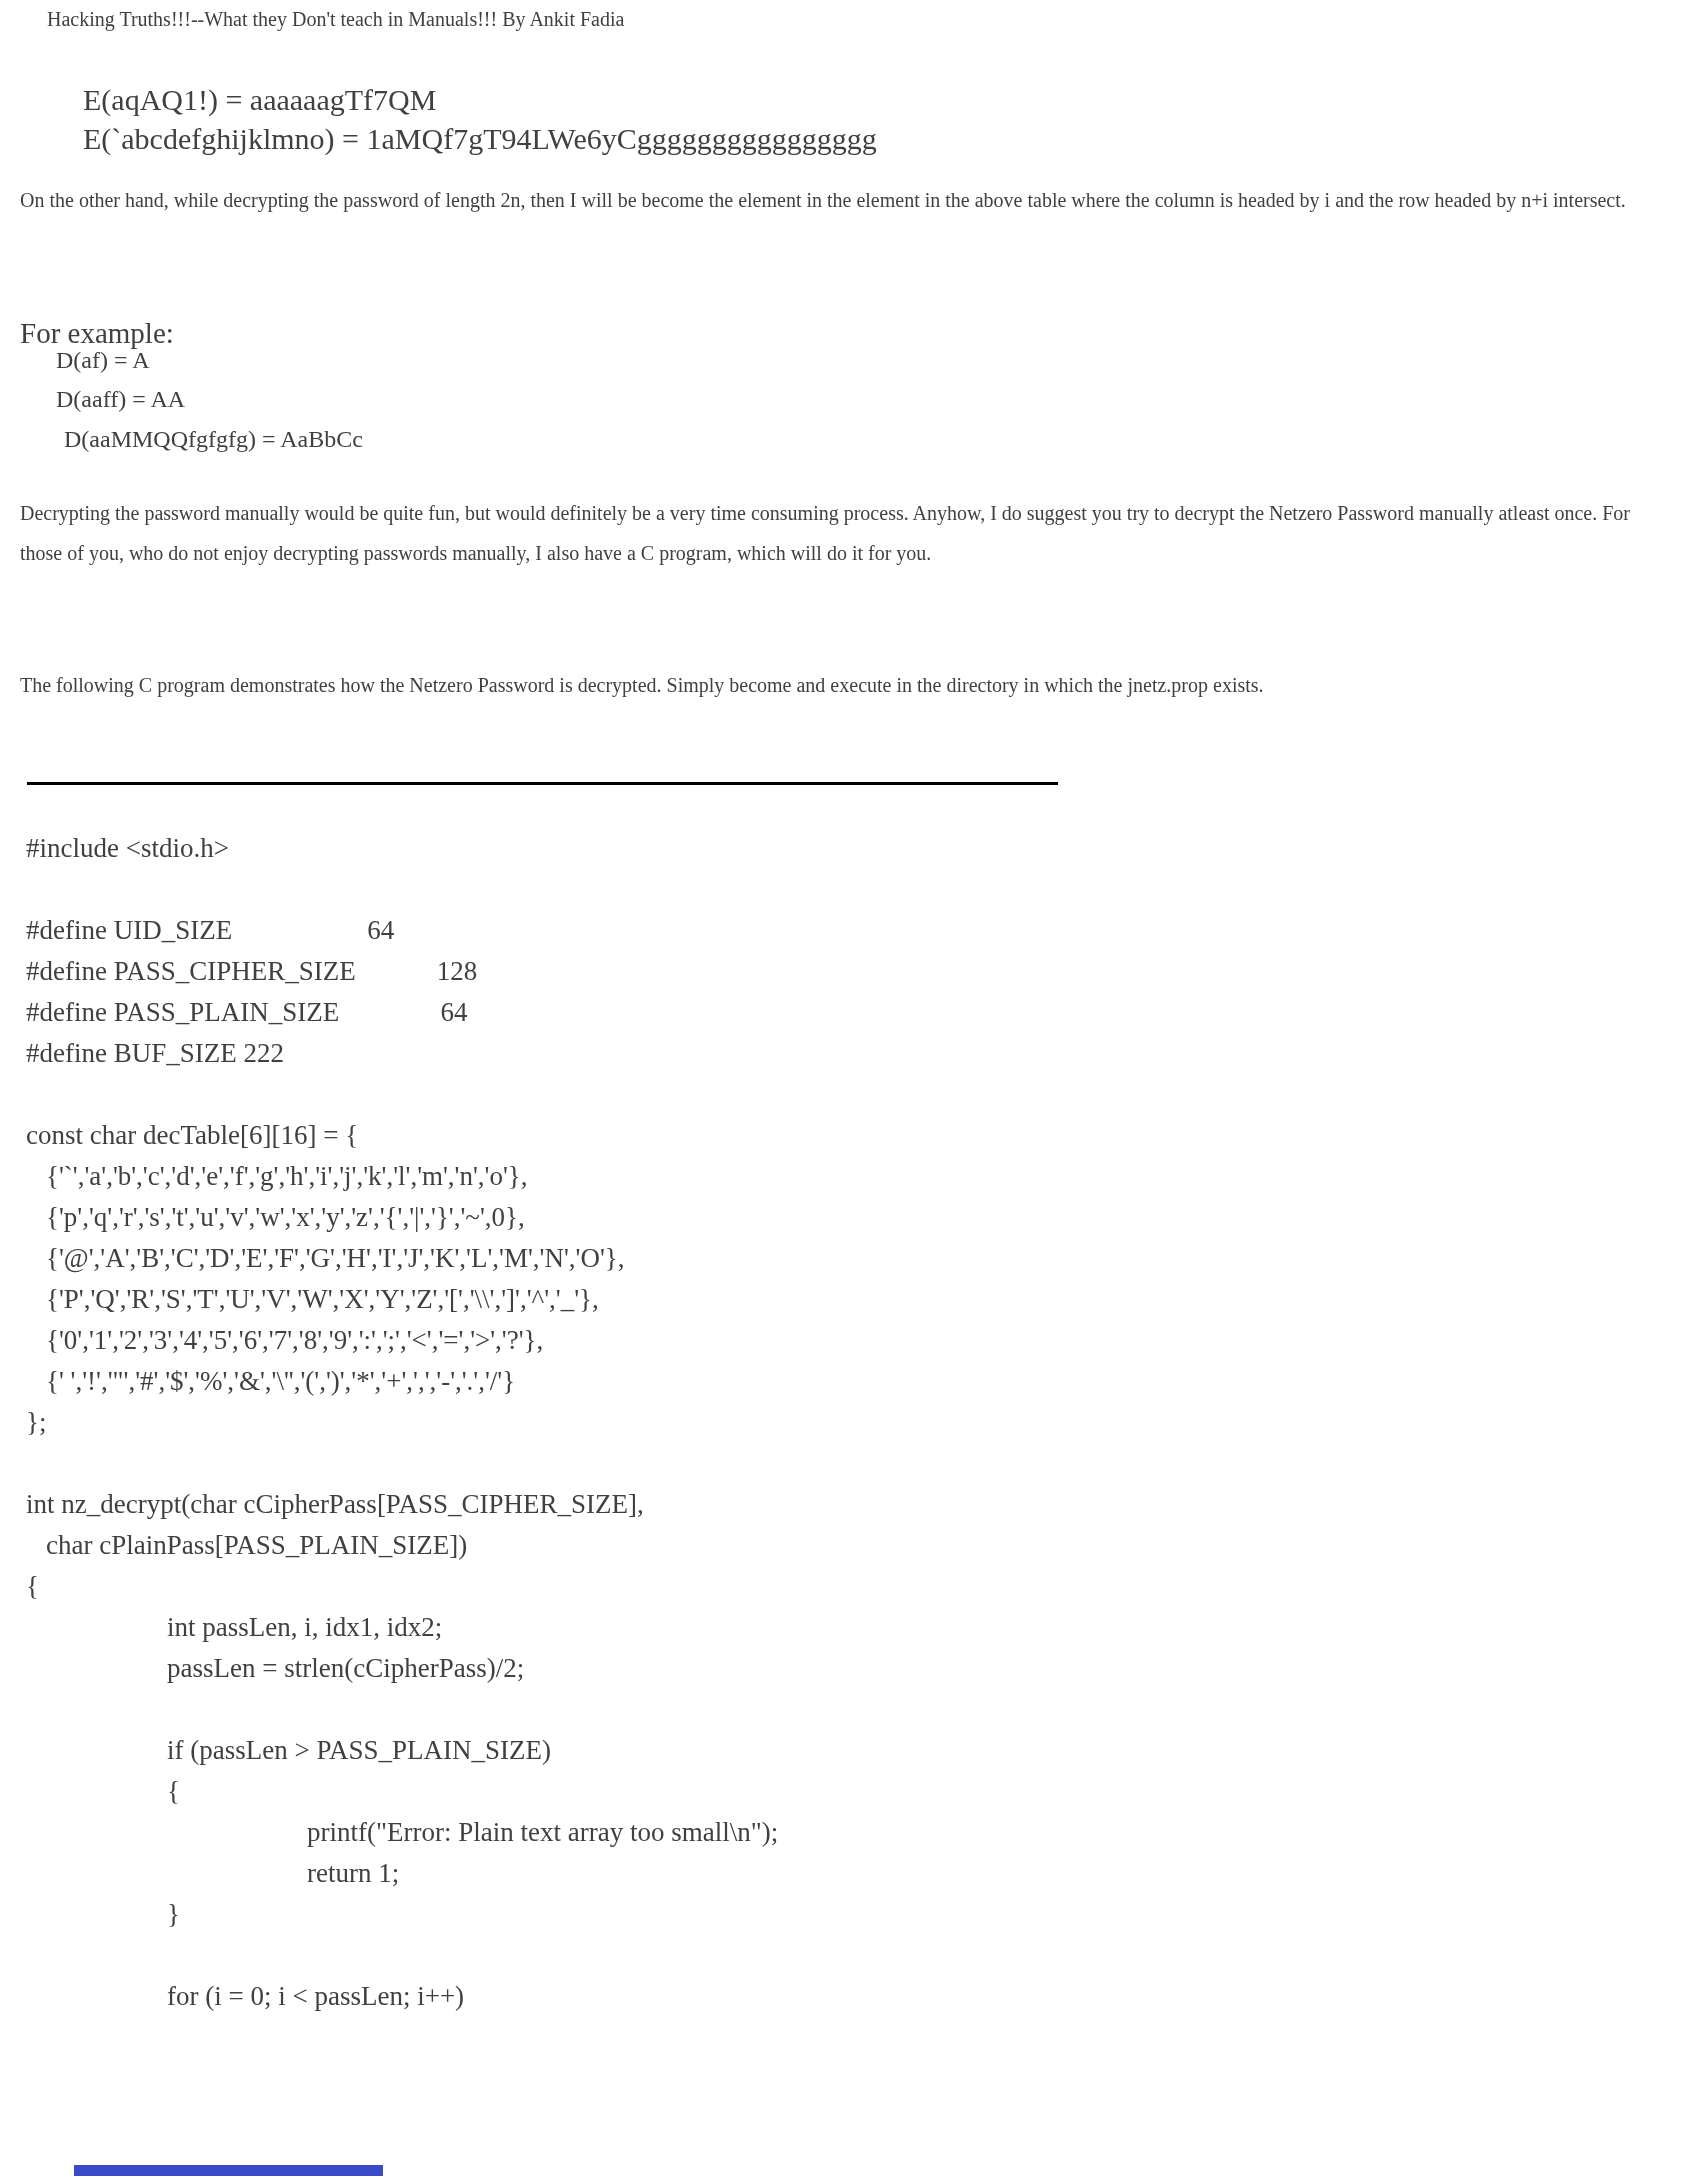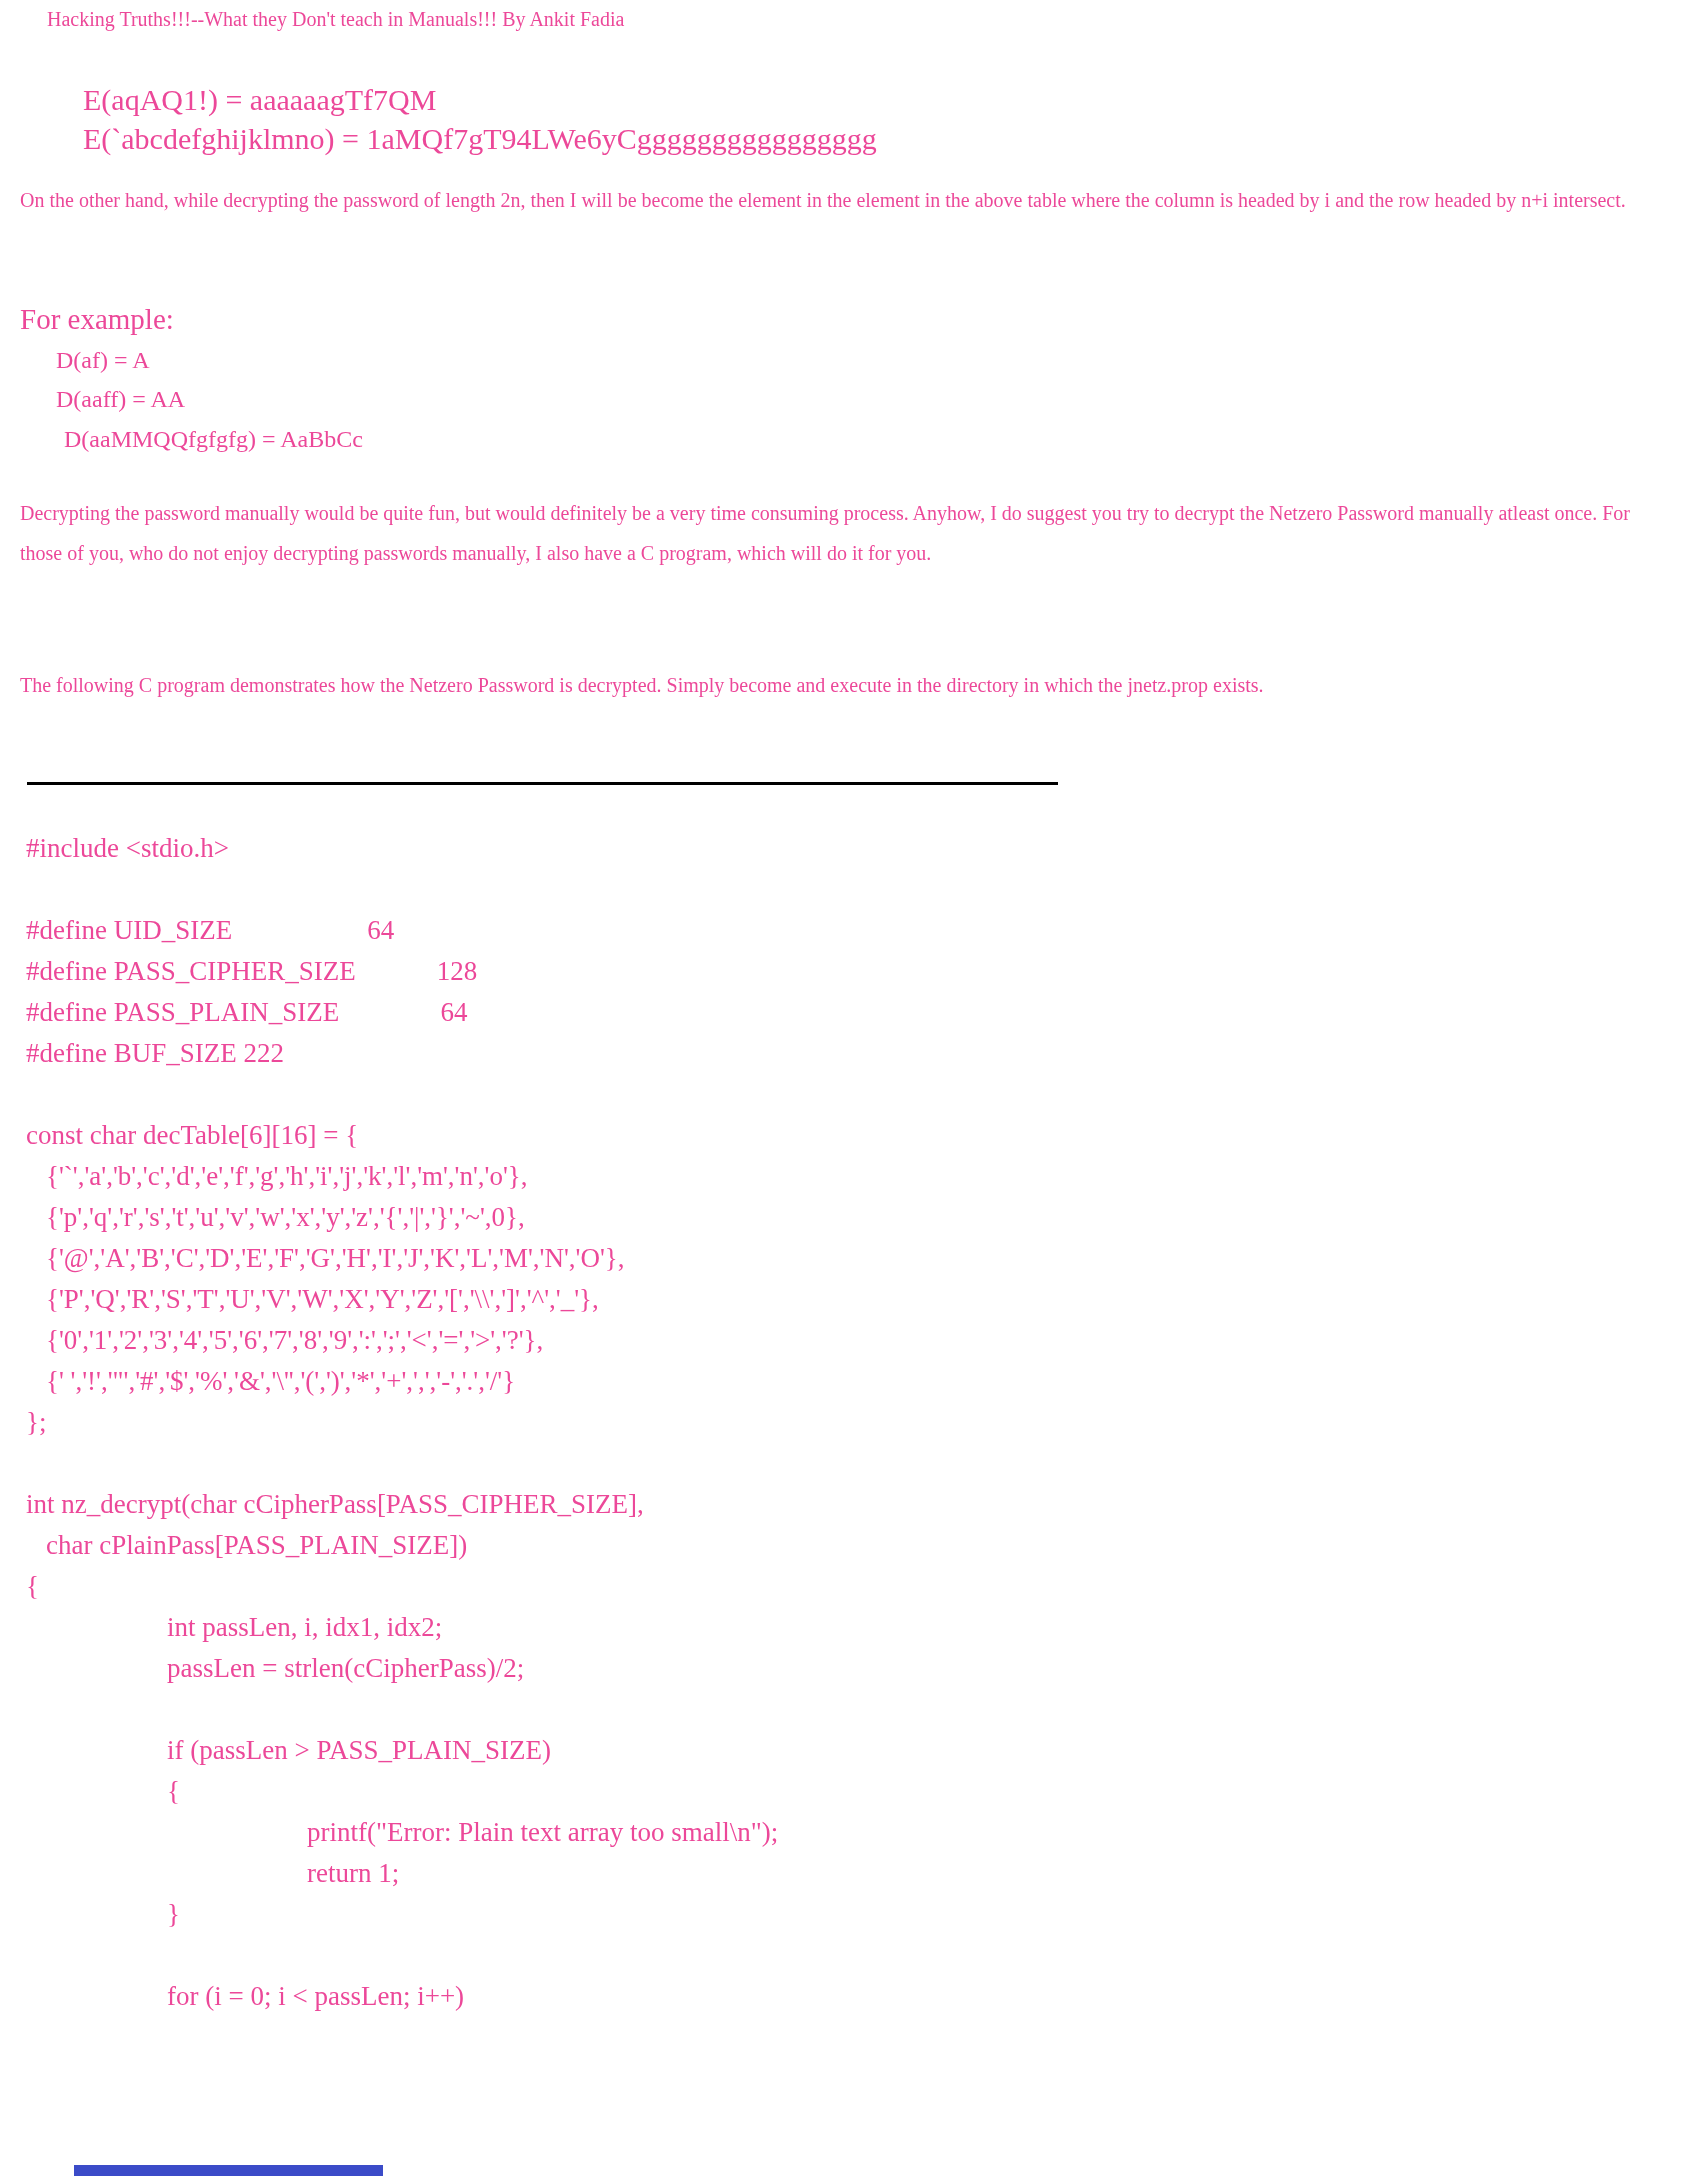--- a/index.html
+++ b/index.html
@@ -2,21 +2,21 @@
 <html><head>
 <meta charset="utf-8">
 <style>
   html, body { margin: 0; padding: 0; background: #ffffff; }
   #page {
     position: relative;
     width: 1683px;
     height: 2178px;
     background: #ffffff;
     font-family: "Liberation Serif", "DejaVu Serif", serif;
-    color: #ec4899;
+    color: #404040;
     overflow: hidden;
   }
   .abs { position: absolute; }
   #doc-header {
     top: 8px; left: 47px;
     font-size: 20px;
     white-space: pre;
   }
   .enc-line {
     left: 83px;
@@ -25,21 +25,21 @@
   }
   #enc-line-1 { top: 83px; }
   #enc-line-2 { top: 122px; }
   .para {
     left: 20px;
     width: 1643px;
     font-size: 20px;
     line-height: 40px;
   }
   #para-1 { top: 180px; }
-  #for-example { top: 303px; left: 20px; font-size: 29px; }
+  #for-example { top: 317px; left: 20px; font-size: 29px; }
   .example-line {
     left: 56px;
     font-size: 24px;
     white-space: pre;
   }
   #example-1 { top: 347px; }
   #example-2 { top: 386px; }
   #example-3 { top: 426px; margin-left: 8px; }
   #para-2 { top: 493px; }
   #para-3 { top: 665px; }

